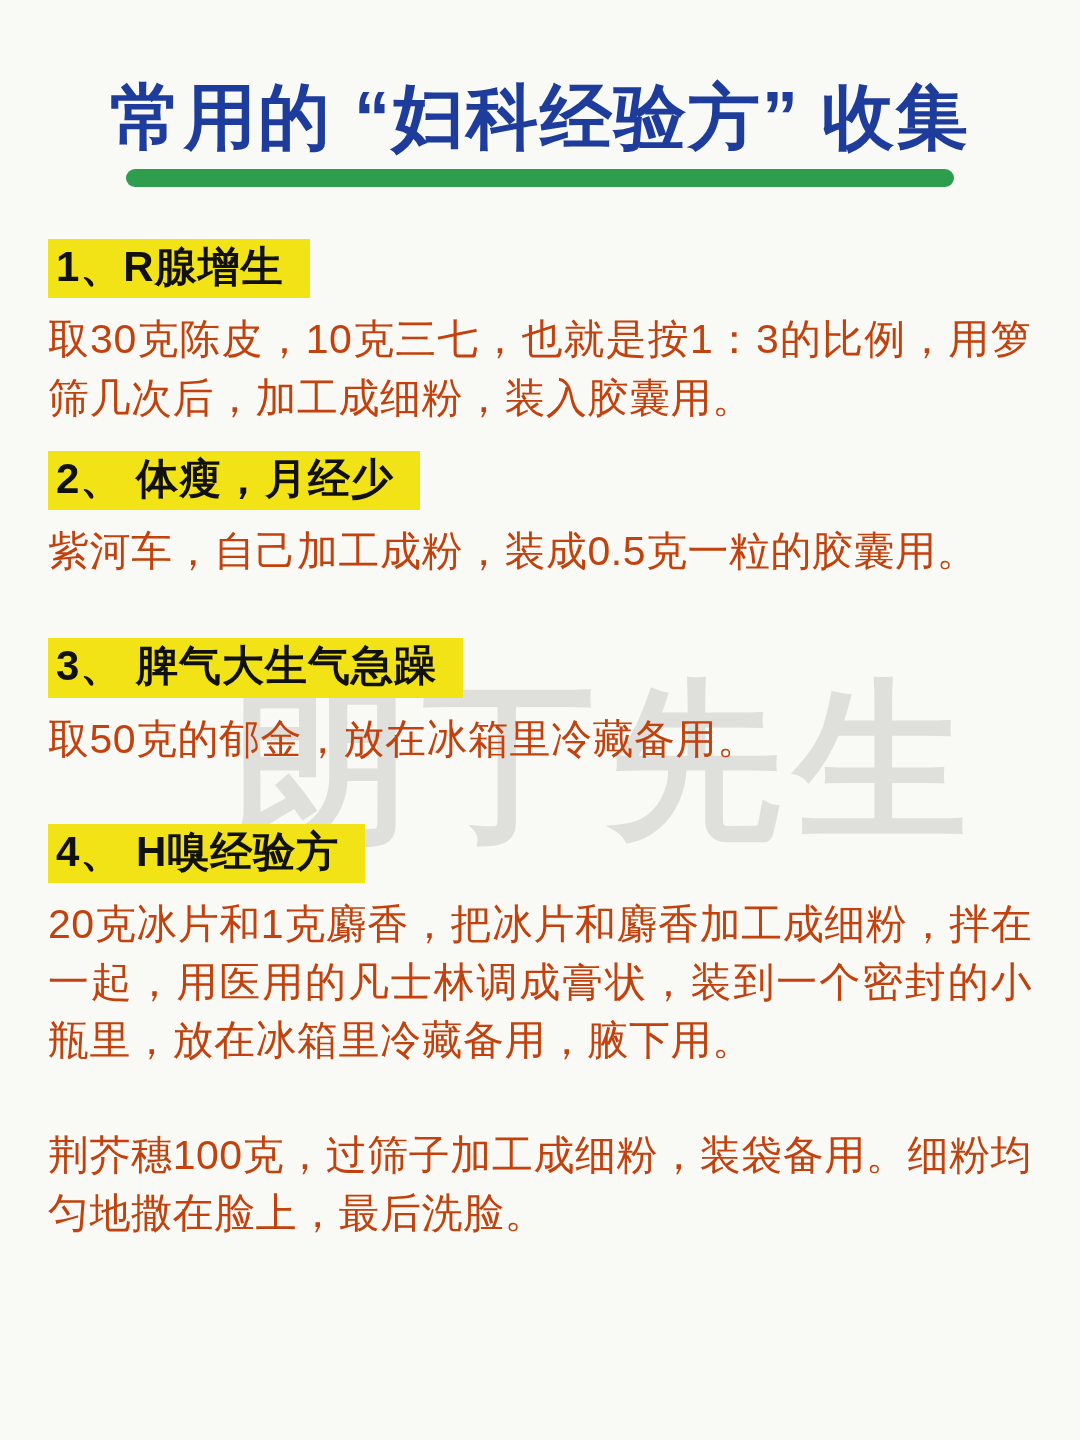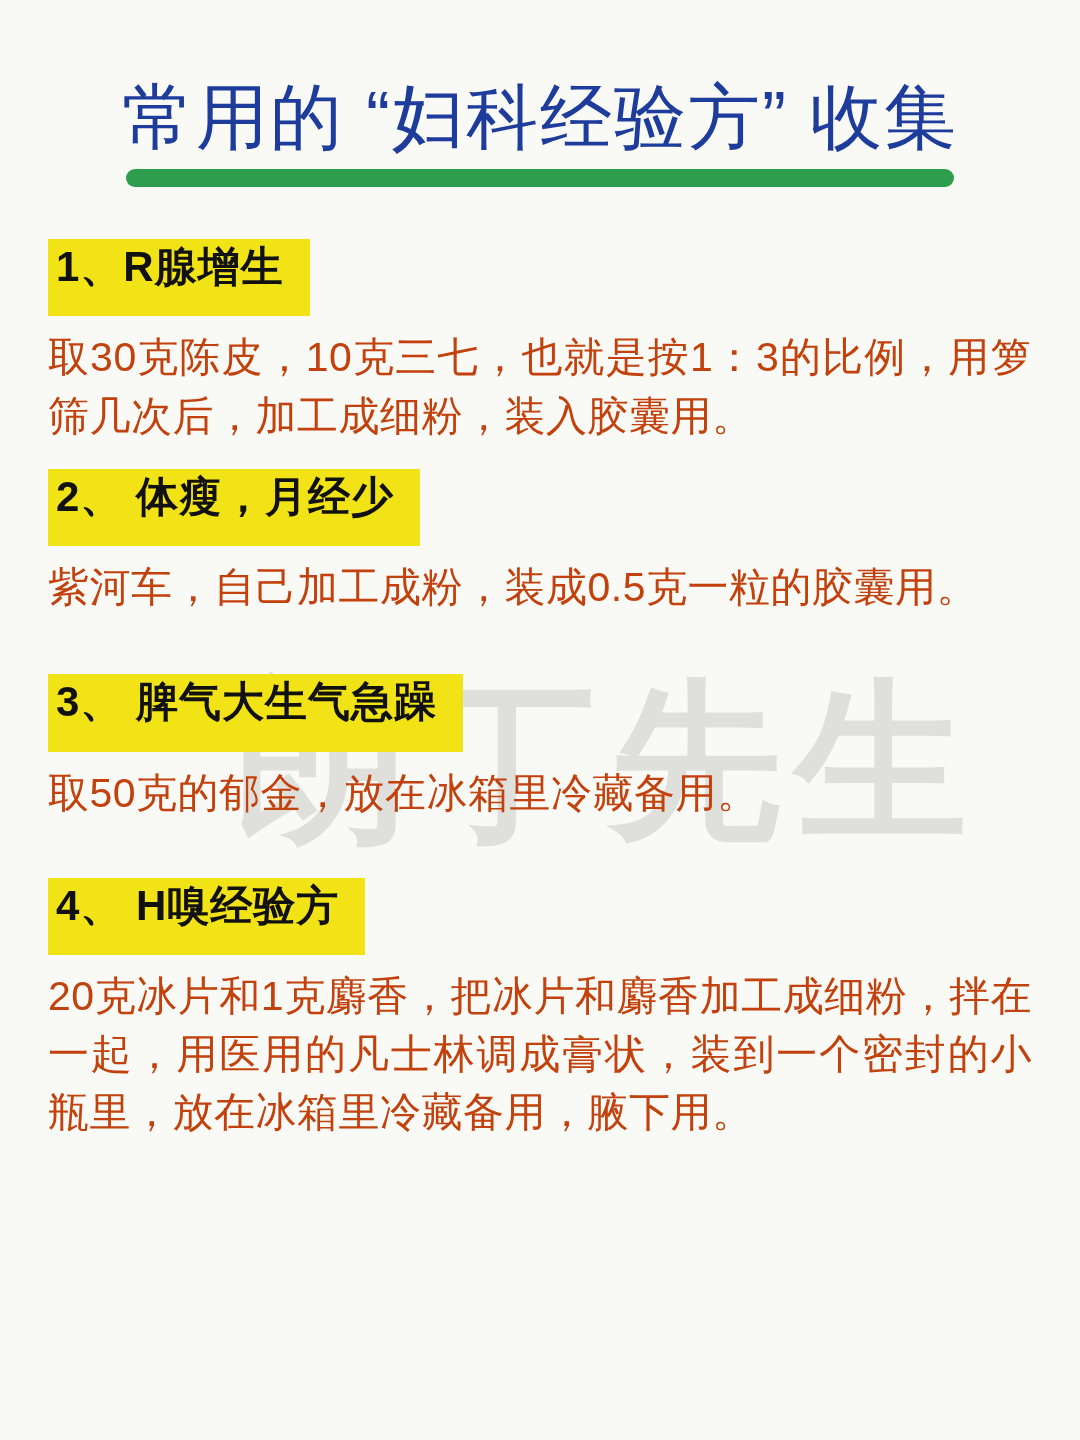--- a/index.html
+++ b/index.html
@@ -21,21 +21,21 @@
     z-index: 1;
   }
   .title-wrap {
     text-align: center;
     position: relative;
     z-index: 2;
   }
   .page-title {
     font-size: 72px;
     line-height: 1.1;
-    font-weight: 400;
+    font-weight: 700;
     color: #1e3c9b;
     letter-spacing: 2px;
     white-space: nowrap;
   }
   .title-underline {
     width: 828px;
     height: 18px;
     background: #2e9e4e;
     border-radius: 10px;
     margin: 12px auto 0 auto;
@@ -45,21 +45,21 @@
   .section:nth-of-type(3) { margin-top: 52px; }
   .section:nth-of-type(4) { margin-top: 24px; }
   .section:nth-of-type(5) { margin-top: 58px; }
   .section-heading {
     display: inline-block;
     background: #f2e316;
     color: #111111;
     font-size: 42px;
     line-height: 1.22;
     font-weight: 800;
-    padding: 2px 26px 24px 8px;
+    padding: 2px 26px 6px 8px;
     letter-spacing: 1px;
   }
   .section-body {
     margin-top: 12px;
     color: #c2410c;
     font-size: 41px;
     line-height: 1.42;
     font-weight: 500;
     text-align: justify;
     letter-spacing: 0.5px;
@@ -104,15 +104,16 @@
     <span class="section-heading">3、 脾气大生气急躁</span>
     <div class="section-body">取50克的郁金，放在冰箱里冷藏备用。</div>
   </div>
 
   <div class="section">
     <span class="section-heading">4、 H嗅经验方</span>
     <div class="section-body">20克冰片和1克麝香，把冰片和麝香加工成细粉，拌在一起，用医用的凡士林调成膏状，装到一个密封的小瓶里，放在冰箱里冷藏备用，腋下用。</div>
   </div>
 
   <div class="section">
+    <div class="section-body">荆芥穗100克，过筛子加工成细粉，装袋备用。细粉均匀地撒在脸上，最后洗脸。</div>
   </div>
 
 </div>
 
 </body></html>

